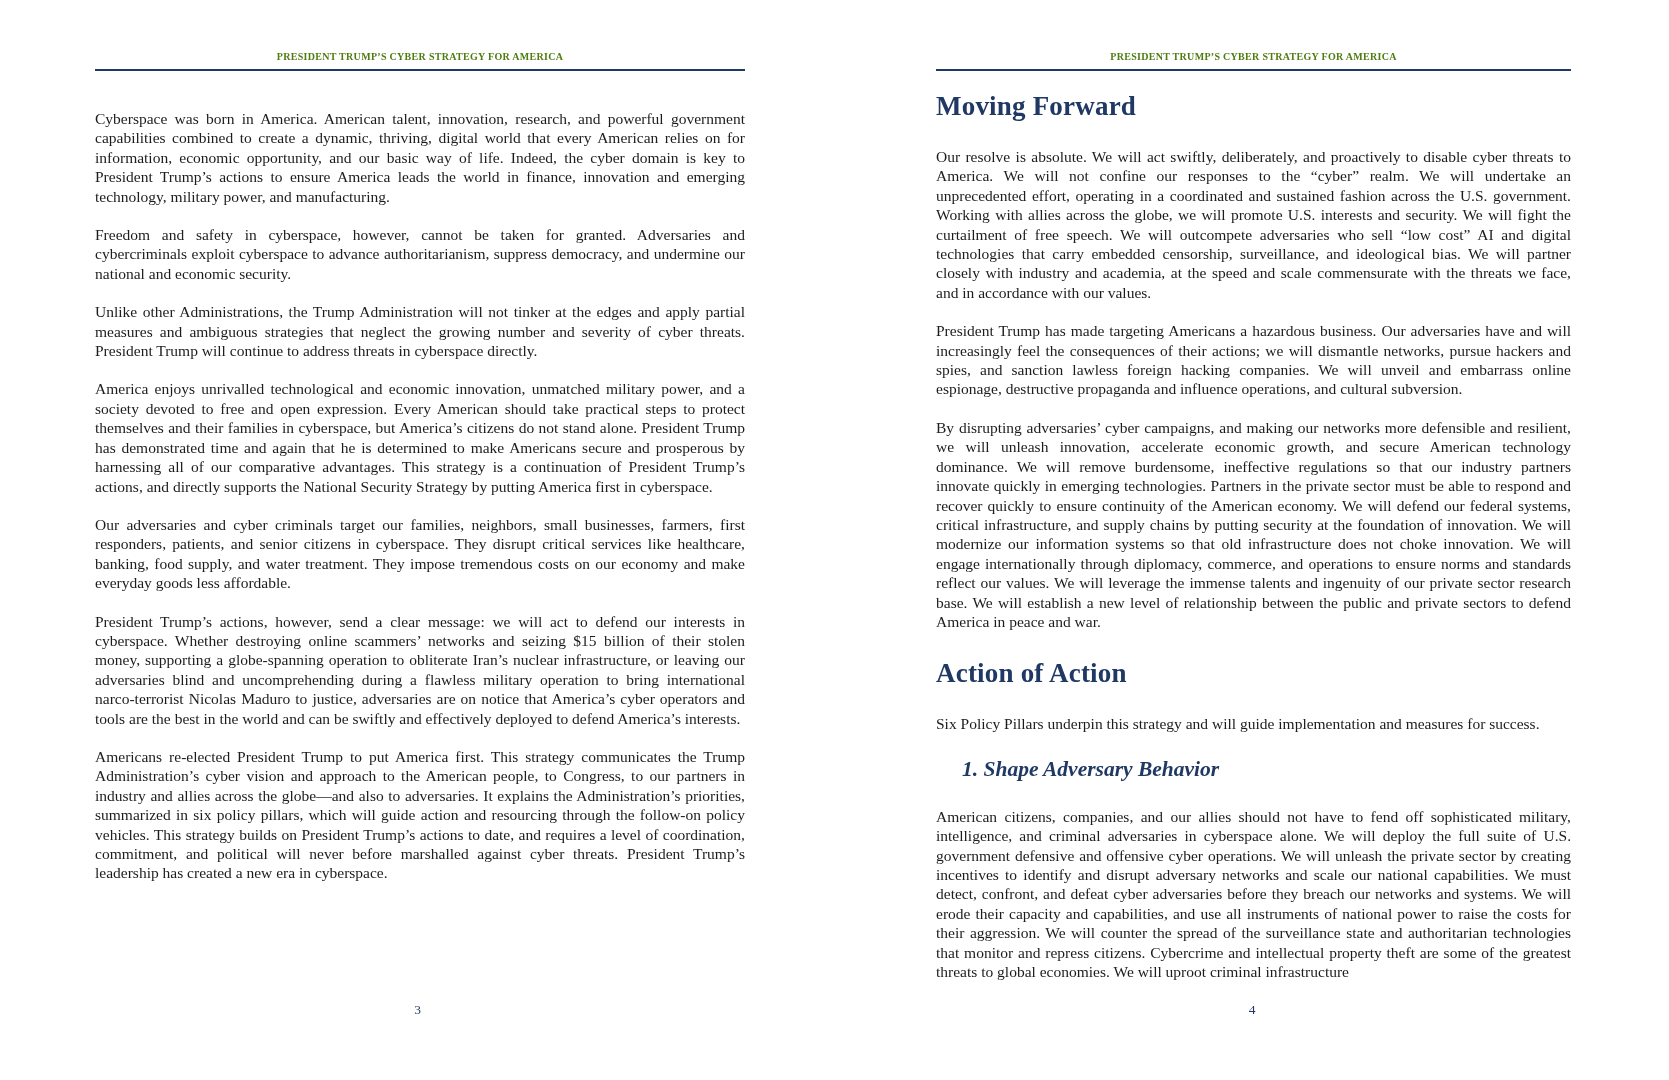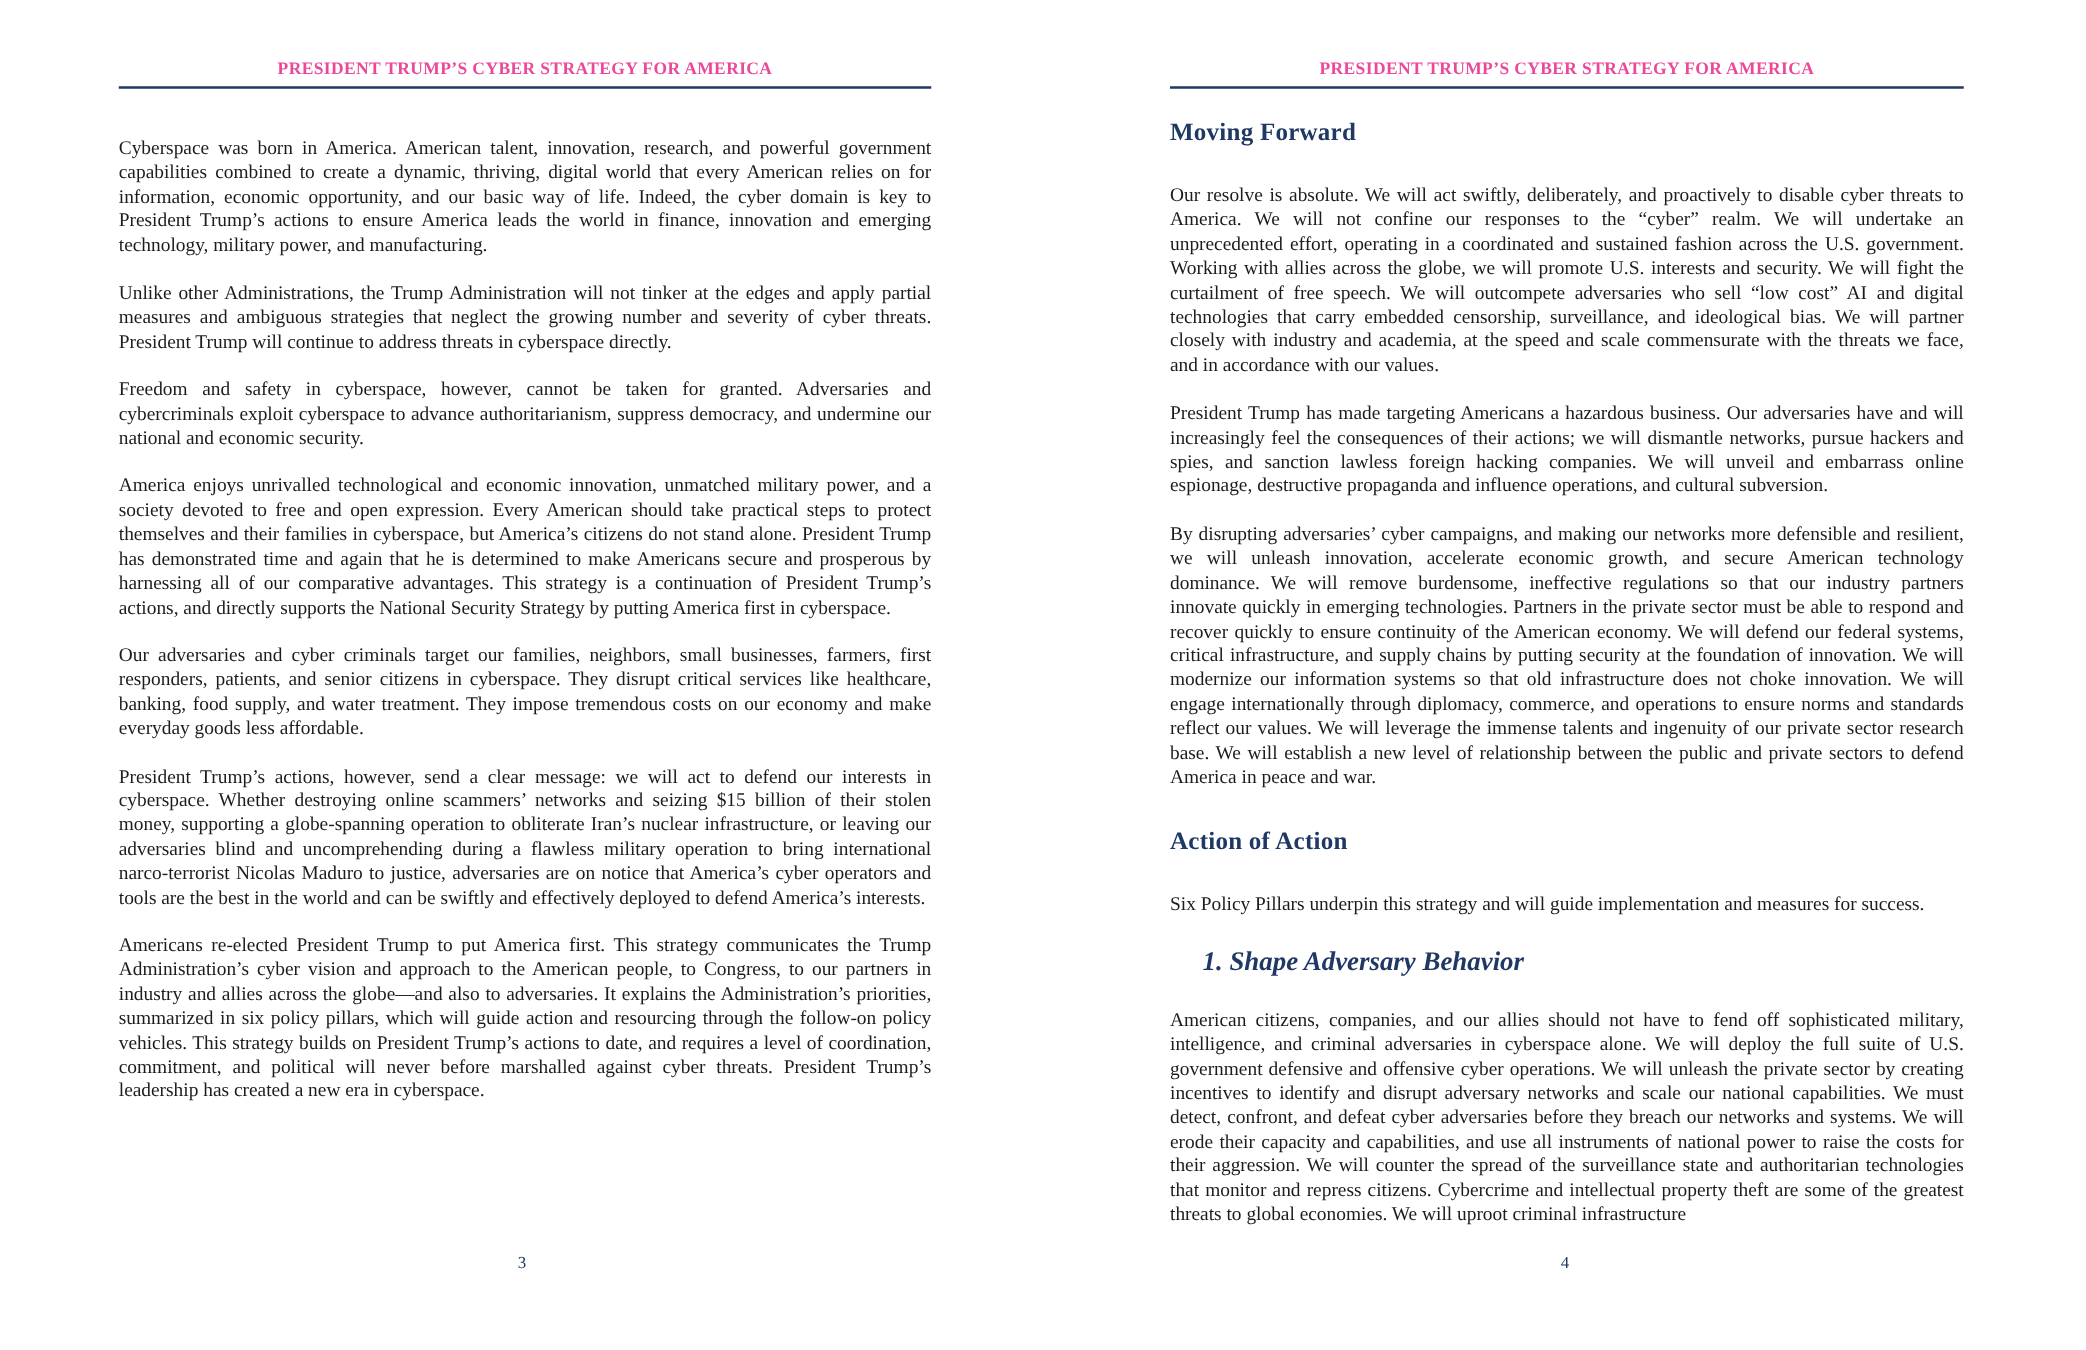--- a/index.html
+++ b/index.html
@@ -24,37 +24,37 @@
   .page-left  { width: 835px; padding: 0 90px 0 95px; }
   .page-right { width: 834px; padding: 0 98px 0 101px; }
 
   .page-header {
     margin-top: 46px;
     padding-bottom: 5px;
     border-bottom: 2.5px solid #1f3864;
     text-align: center;
   }
   .header-title {
-    font-size: 14px;
+    font-size: 10px;
     font-weight: bold;
-    color: #ec4899;
+    color: #4d7c0f;
     letter-spacing: 0.3px;
     white-space: nowrap;
   }
 
   .body-text p {
     font-size: 15.5px;
     line-height: 19.4px;
     text-align: justify;
     margin: 19px 0 0 0;
   }
   .body-text p.first { margin-top: 38px; }
 
   h1.section-heading {
-    font-size: 20px;
+    font-size: 27px;
     line-height: 31px;
     color: #1f3864;
     font-weight: bold;
     letter-spacing: 0.2px;
     margin: 20px 0 0 0;
   }
   h1.section-heading.mt-lg { margin-top: 27px; }
 
   h2.pillar-heading {
     font-size: 21.5px;
@@ -81,22 +81,22 @@
 <body>
 
 <div class="spread">
 
   <div class="page page-left">
     <div class="page-header">
       <span class="header-title">PRESIDENT TRUMP’S CYBER STRATEGY FOR AMERICA</span>
     </div>
     <div class="body-text">
       <p class="first">Cyberspace was born in America. American talent, innovation, research, and powerful government capabilities combined to create a dynamic, thriving, digital world that every American relies on for information, economic opportunity, and our basic way of life. Indeed, the cyber domain is key to President Trump’s actions to ensure America leads the world in finance, innovation and emerging technology, military power, and manufacturing.</p>
+      <p>Freedom and safety in cyberspace, however, cannot be taken for granted. Adversaries and cybercriminals exploit cyberspace to advance authoritarianism, suppress democracy, and undermine our national and economic security.</p>
       <p>Unlike other Administrations, the Trump Administration will not tinker at the edges and apply partial measures and ambiguous strategies that neglect the growing number and severity of cyber threats. President Trump will continue to address threats in cyberspace directly.</p>
-      <p>Freedom and safety in cyberspace, however, cannot be taken for granted. Adversaries and cybercriminals exploit cyberspace to advance authoritarianism, suppress democracy, and undermine our national and economic security.</p>
       <p>America enjoys unrivalled technological and economic innovation, unmatched military power, and a society devoted to free and open expression. Every American should take practical steps to protect themselves and their families in cyberspace, but America’s citizens do not stand alone. President Trump has demonstrated time and again that he is determined to make Americans secure and prosperous by harnessing all of our comparative advantages. This strategy is a continuation of President Trump’s actions, and directly supports the National Security Strategy by putting America first in cyberspace.</p>
       <p>Our adversaries and cyber criminals target our families, neighbors, small businesses, farmers, first responders, patients, and senior citizens in cyberspace. They disrupt critical services like healthcare, banking, food supply, and water treatment. They impose tremendous costs on our economy and make everyday goods less affordable.</p>
       <p>President Trump’s actions, however, send a clear message: we will act to defend our interests in cyberspace. Whether destroying online scammers’ networks and seizing $15 billion of their stolen money, supporting a globe-spanning operation to obliterate Iran’s nuclear infrastructure, or leaving our adversaries blind and uncomprehending during a flawless military operation to bring international narco-terrorist Nicolas Maduro to justice, adversaries are on notice that America’s cyber operators and tools are the best in the world and can be swiftly and effectively deployed to defend America’s interests.</p>
       <p>Americans re-elected President Trump to put America first. This strategy communicates the Trump Administration’s cyber vision and approach to the American people, to Congress, to our partners in industry and allies across the globe—and also to adversaries. It explains the Administration’s priorities, summarized in six policy pillars, which will guide action and resourcing through the follow-on policy vehicles. This strategy builds on President Trump’s actions to date, and requires a level of coordination, commitment, and political will never before marshalled against cyber threats.  President Trump’s leadership has created a new era in cyberspace.</p>
     </div>
     <div class="page-number">3</div>
   </div>
 
   <div class="page page-right">
     <div class="page-header">

